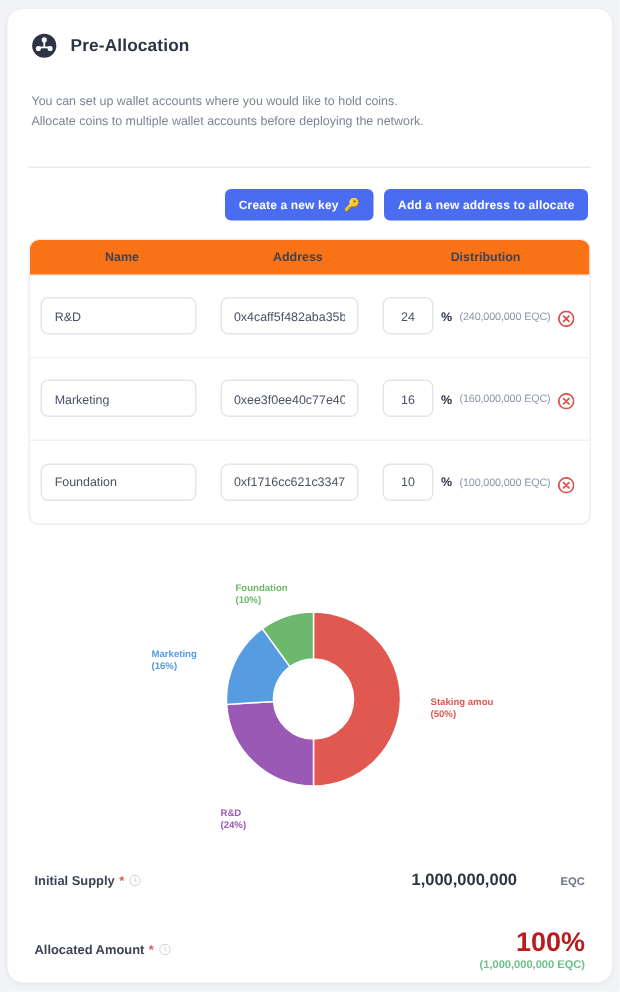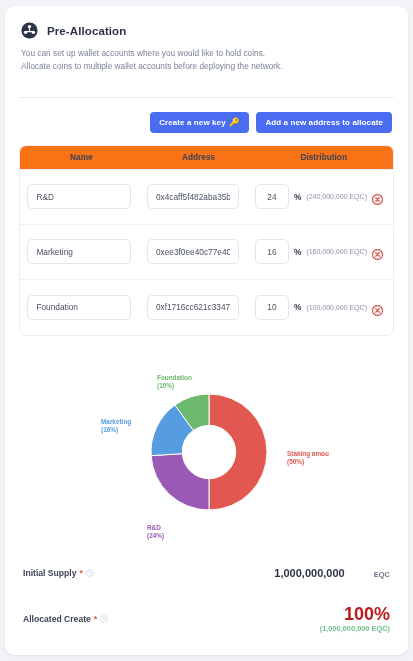--- a/index.html
+++ b/index.html
@@ -22,21 +22,21 @@
   }
 
   
   .hdr { display: flex; align-items: center; gap: 9px; padding: 2px 0 0 2px; }
   .hdr-icon { width: 17px; height: 17px; flex: 0 0 17px; }
   .hdr-title {
     font-size: 11.5px; font-weight: bold; color: #2d3446; letter-spacing: .1px;
   }
 
   .desc {
-    margin: 8px 0 0 2px;
+    margin: 22px 0 0 2px;
     font-size: 8.3px; line-height: 1.62; color: #7b8394; font-weight: normal;
   }
 
   .divider { height: 1px; background: #e9ebf0; margin: 23px 0 0 0; }
 
   
   .actions {
     display: flex; justify-content: flex-end; gap: 7px;
     margin-top: 14px; padding-right: 2px;
   }
@@ -258,21 +258,21 @@
           </span>
         </div>
         <div class="tval">
           <span>1,000,000,000</span>
           <span class="unit">EQC</span>
         </div>
       </div>
 
       <div class="trow2">
         <div class="tlabel">
-          <span>Allocated Create</span>
+          <span>Allocated Amount</span>
             <span class="req">*</span>
           <span class="info-i">
             <svg viewBox="0 0 12 12" width="8" height="8">
               <circle cx="6" cy="6" r="5.2" fill="none" stroke="#9aa1b1" stroke-width="1"></circle>
               <path d="M6 3.2 L6 6.2 M6 6.2 L7.6 7.4" stroke="#9aa1b1" stroke-width="1" stroke-linecap="round" fill="none"></path>
             </svg>
           </span>
         </div>
         <div class="alloc">
           <div class="alloc-pct">100%</div>

